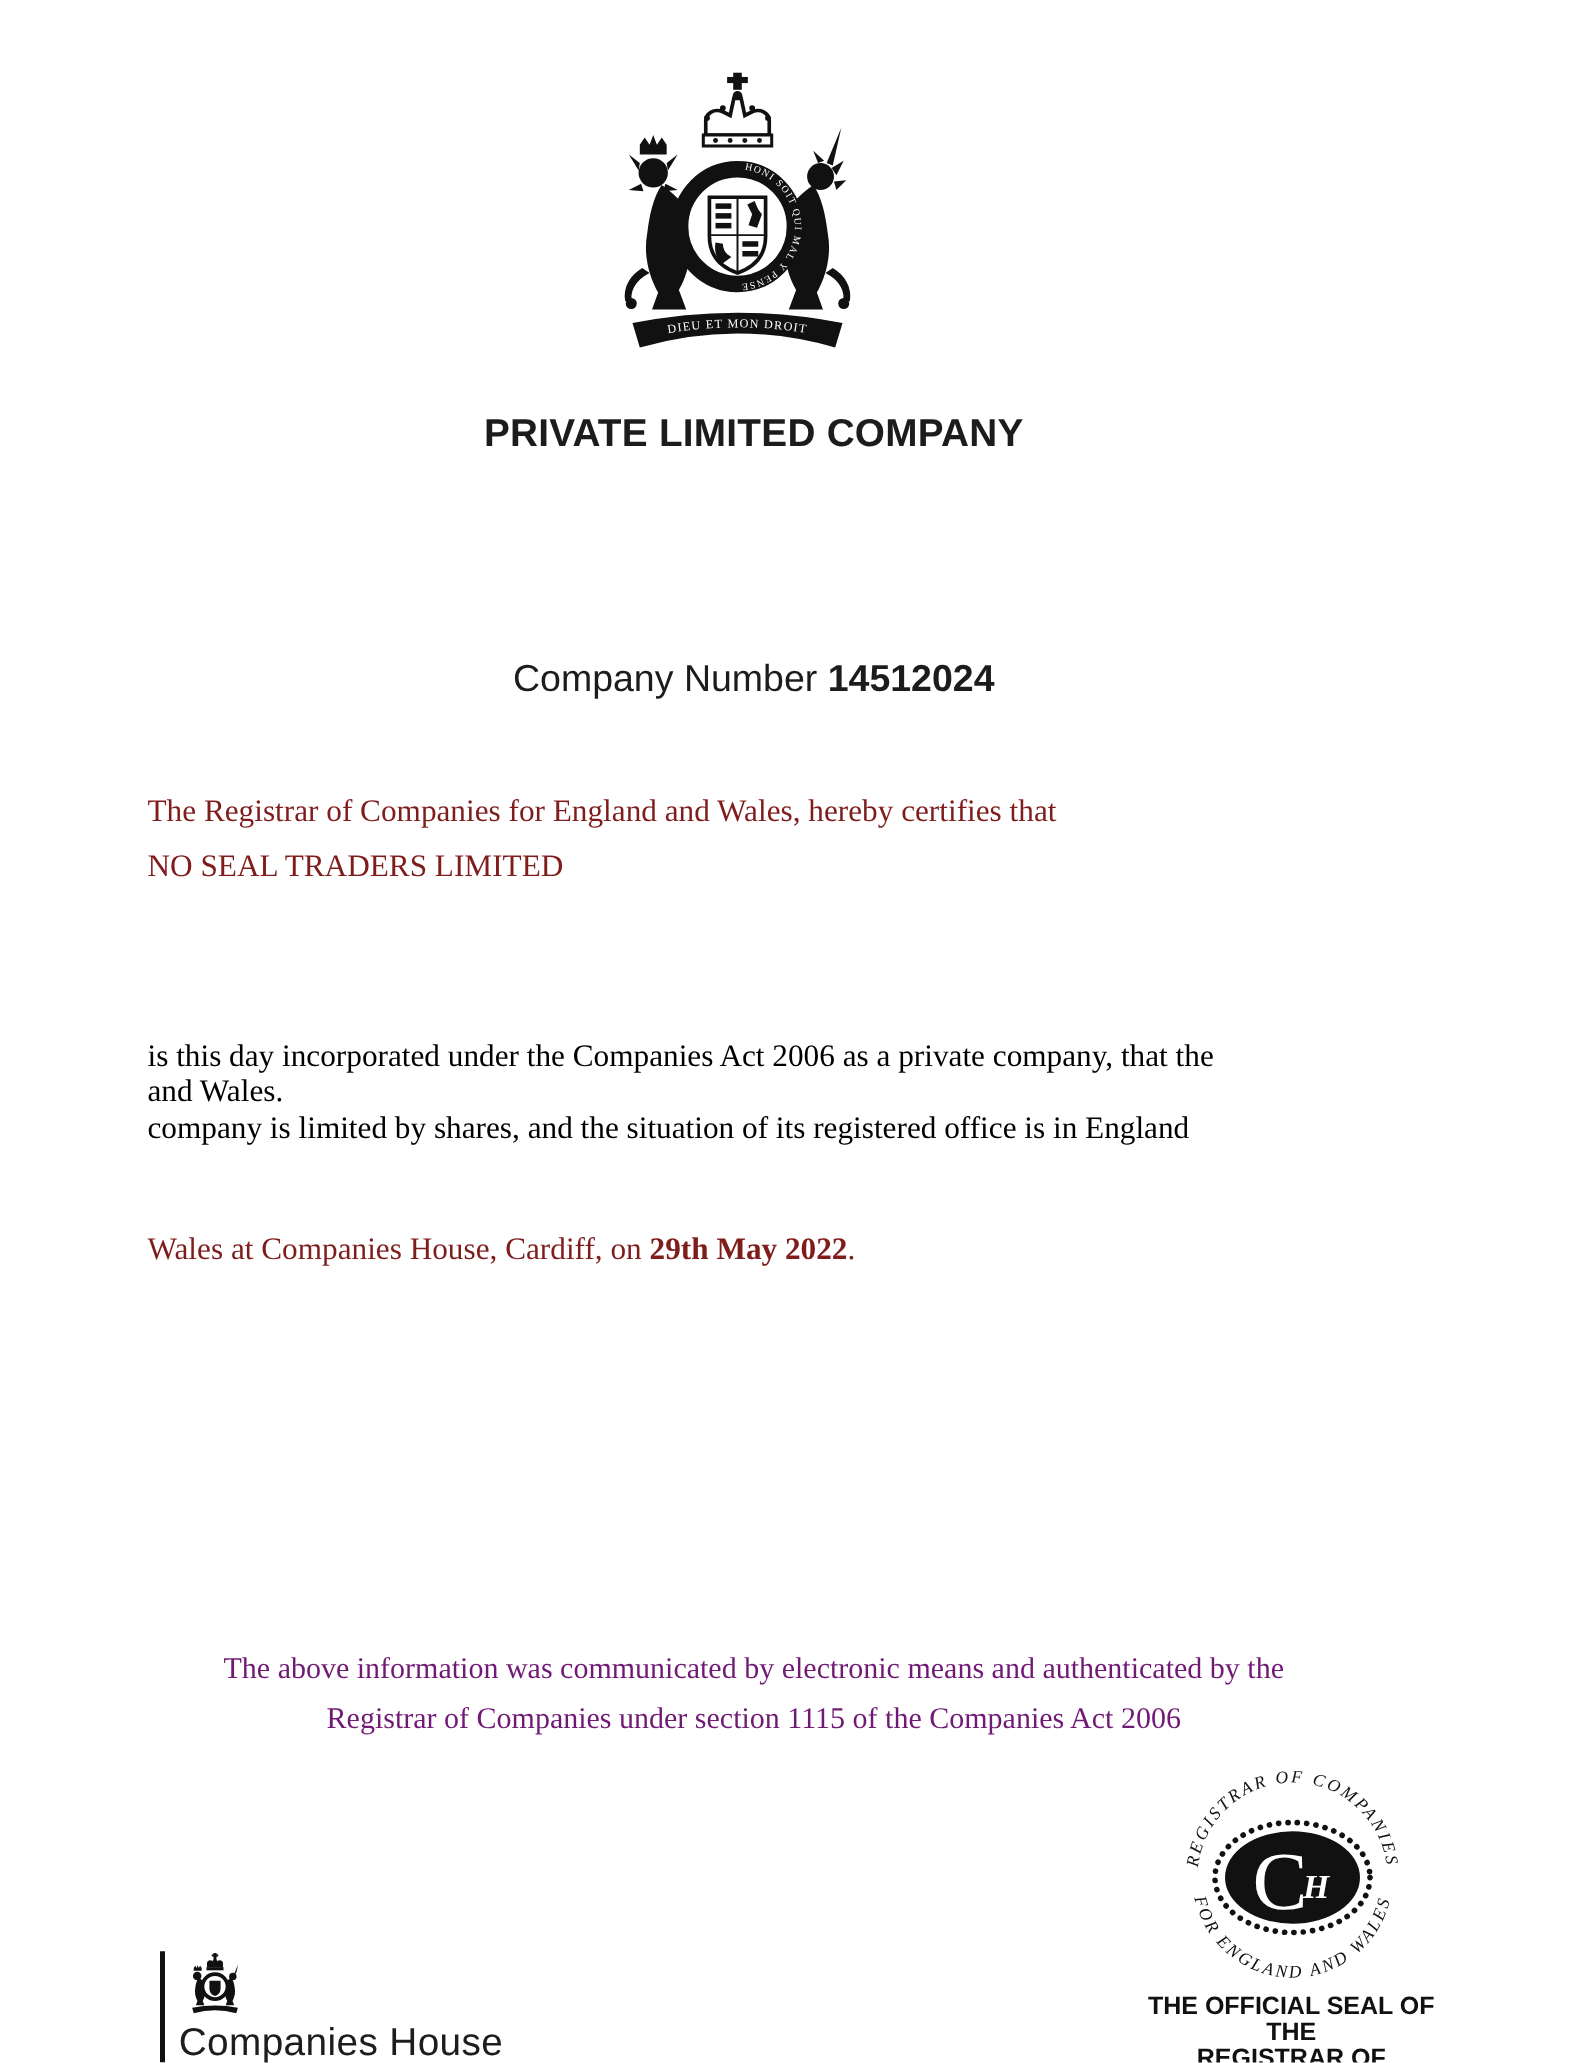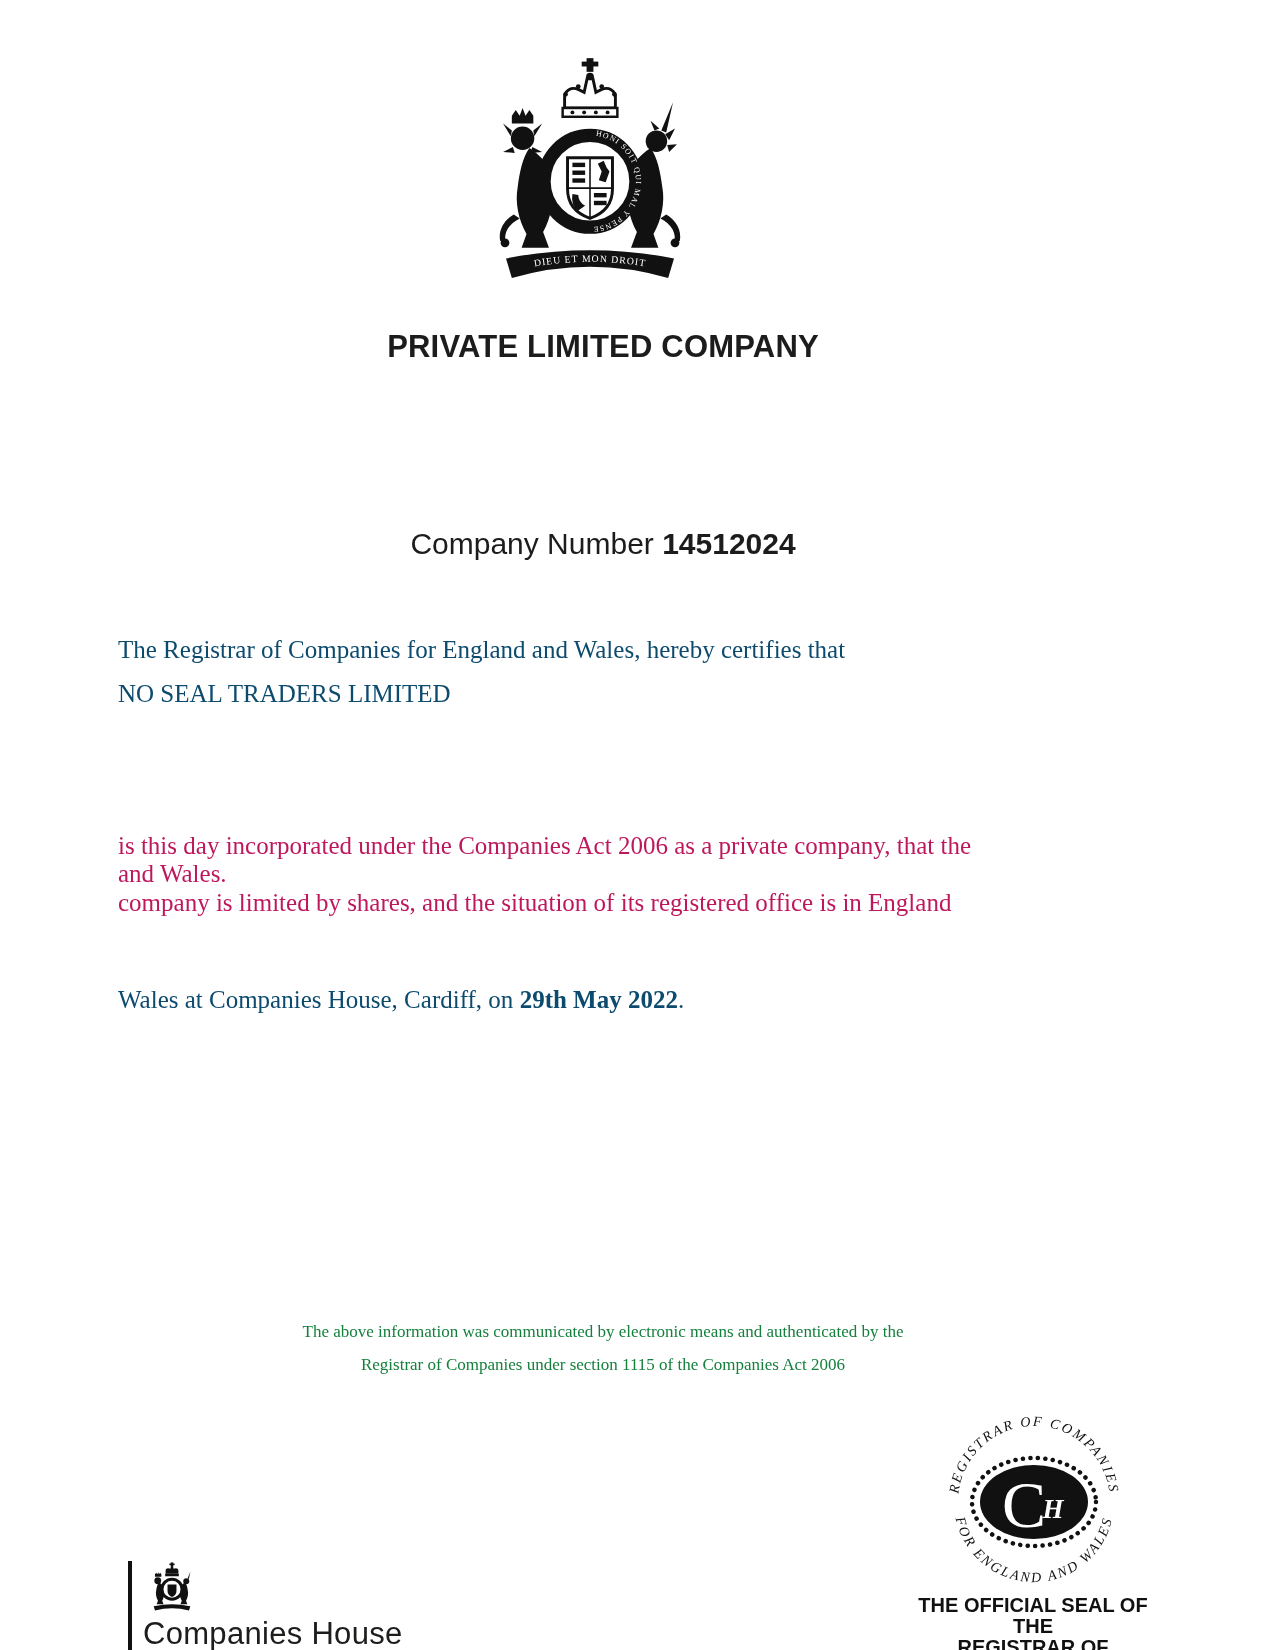--- a/index.html
+++ b/index.html
@@ -6,23 +6,23 @@
   body{width:1275px;height:1650px;position:relative;background:#ffffff;overflow:hidden;
        font-family:"Liberation Serif",serif;color:#181818;}
   .abs{position:absolute;}
   .col{left:118px;width:970px;}
   .sans{font-family:"Liberation Sans",sans-serif;}
   .serif{font-family:"Liberation Serif",serif;}
   .center{text-align:center;}
   .b{font-weight:bold;}
   .title{font-size:31px;line-height:34.5px;font-weight:bold;letter-spacing:0.2px;color:#1c1c1c;}
   .compnum{font-size:30px;color:#1c1c1c;}
-  .body-line{font-size:25px;white-space:nowrap;color:#0c4a6e;}
-  .para{font-size:25px;line-height:28.4px;color:#be185d;}
-  .footer-line{font-size:17px;color:#15803d;}
+  .body-line{font-size:25px;white-space:nowrap;color:#7f1d1d;}
+  .para{font-size:25px;line-height:28.4px;color:#000000;}
+  .footer-line{font-size:24px;color:#701a75;}
   .seal-caption{font-size:20px;line-height:21px;font-weight:bold;color:#111;}
   .ch-wordmark{font-size:31px;color:#1d1d1b;letter-spacing:0.3px;}
   .logo-bar{width:4px;background:#111;}
 </style>
 </head>
 <body>
 
 <svg class="abs" style="left:463px;top:56px" width="254" height="230" viewBox="0 0 260 235" aria-hidden="true">
   <g fill="#111" stroke="none">
 

